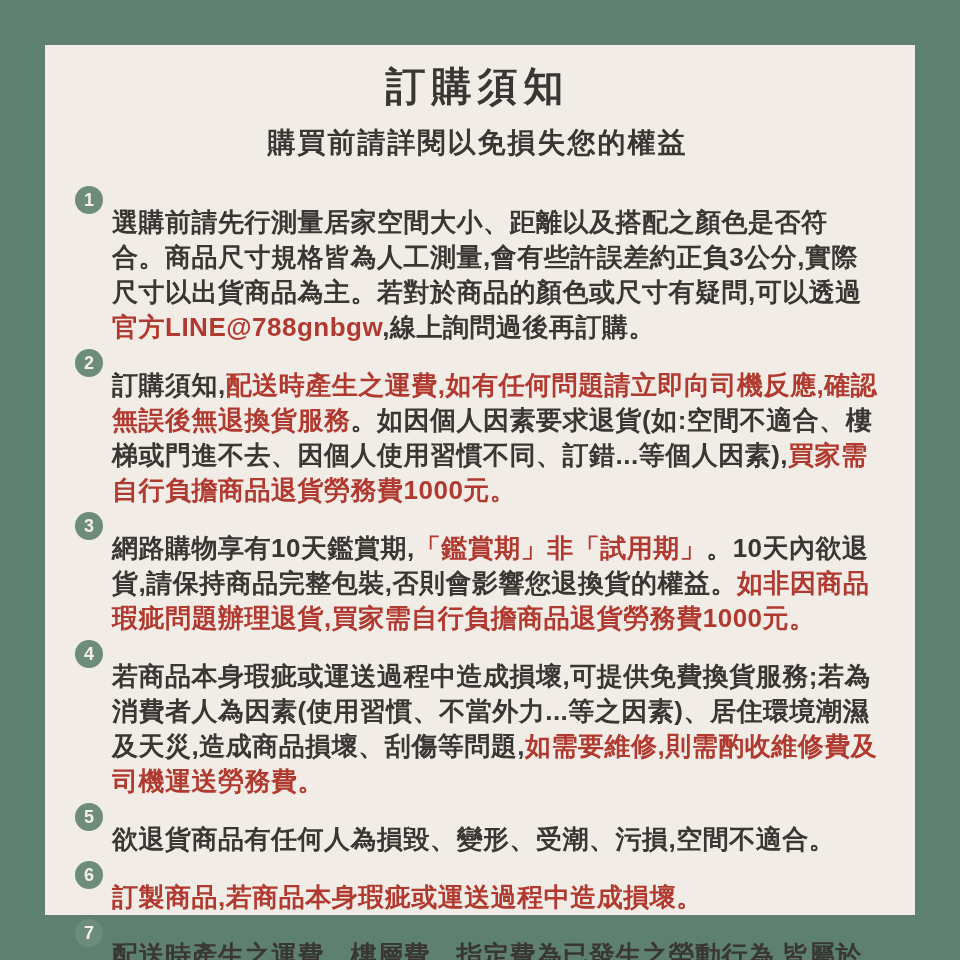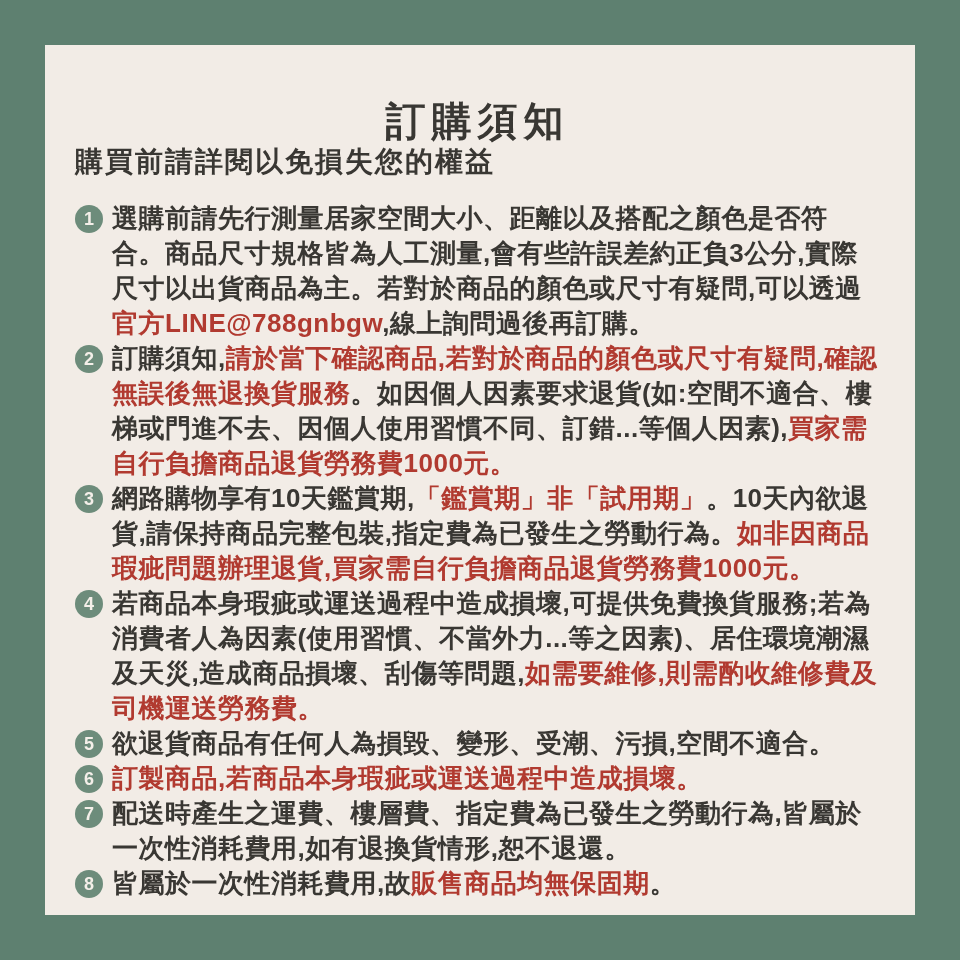--- a/index.html
+++ b/index.html
@@ -17,33 +17,35 @@
     font-family: "Liberation Sans", "DejaVu Sans", sans-serif;
   }
   body { background: var(--border-green); }
   .frame {
     width: 960px; height: 960px;
     padding: 45px;
   }
   .panel {
     width: 100%; height: 100%;
     background: var(--panel-bg);
-    padding: 52px 35px 20px 30px;
+    padding: 17px 35px 20px 30px;
   }
   .title {
     text-align: center;
     font-size: 40px;
     line-height: 48px;
     font-weight: bold;
     letter-spacing: 6px;
     color: var(--text-dark);
   }
   .subtitle {
+    text-align: center;
     font-size: 28px;
     line-height: 34px;
+    margin-top: 16px;
     font-weight: bold;
     letter-spacing: 2px;
     color: var(--text-dark);
   }
   .notice-list {
     list-style: none;
     margin-top: 22px;
   }
   .notice-item {
     display: flex;
@@ -66,43 +68,44 @@
     flex: 1 1 auto;
     margin-left: 9px;
     max-width: 775px;
     font-size: 26px;
     line-height: 35px;
     font-weight: bold;
     letter-spacing: 0.5px;
     color: var(--text-dark);
     word-break: break-all;
     overflow-wrap: anywhere;
+    margin-top: 23px;
   }
   .seg { color: var(--text-dark); }
   .seg.red { color: var(--text-red); }
 </style>
 </head>
 <body>
 
 <div class="frame">
   <div class="panel">
     <h1 class="title">訂購須知</h1>
     <h2 class="subtitle">購買前請詳閱以免損失您的權益</h2>
     <ol class="notice-list" id="notice-list">
         <li class="notice-item">
           <span class="badge">1</span>
           <span class="item-text"><span class="seg">選購前請先行測量居家空間大小、距離以及搭配之顏色是否符合。商品尺寸規格皆為人工測量,會有些許誤差約正負3公分,實際尺寸以出貨商品為主。若對於商品的顏色或尺寸有疑問,可以透過</span><span class="seg red">官方LINE@788gnbgw</span><span class="seg">,線上詢問過後再訂購。</span></span>
         </li>
         <li class="notice-item">
           <span class="badge">2</span>
-          <span class="item-text"><span class="seg">訂購須知,</span><span class="seg red">請於當下確認商品,若對於商品的顏色或尺寸有疑問,確認無誤後無退換貨服務</span><span class="seg">。如因個人因素要求退貨(如:空間不適合、樓梯或門進不去、因個人使用習慣不同、訂錯...等個人因素),</span><span class="seg red">買家需自行負擔商品退貨勞務費1000元。</span></span>
+          <span class="item-text"><span class="seg">訂購須知,</span><span class="seg red">配送時產生之運費,如有任何問題請立即向司機反應,確認無誤後無退換貨服務</span><span class="seg">。如因個人因素要求退貨(如:空間不適合、樓梯或門進不去、因個人使用習慣不同、訂錯...等個人因素),</span><span class="seg red">買家需自行負擔商品退貨勞務費1000元。</span></span>
         </li>
         <li class="notice-item">
           <span class="badge">3</span>
-          <span class="item-text"><span class="seg">網路購物享有10天鑑賞期,</span><span class="seg red">「鑑賞期」非「試用期」</span><span class="seg">。10天內欲退貨,請保持商品完整包裝,指定費為已發生之勞動行為。</span><span class="seg red">如非因商品瑕疵問題辦理退貨,買家需自行負擔商品退貨勞務費1000元。</span></span>
+          <span class="item-text"><span class="seg">網路購物享有10天鑑賞期,</span><span class="seg red">「鑑賞期」非「試用期」</span><span class="seg">。10天內欲退貨,請保持商品完整包裝,否則會影響您退換貨的權益。</span><span class="seg red">如非因商品瑕疵問題辦理退貨,買家需自行負擔商品退貨勞務費1000元。</span></span>
         </li>
         <li class="notice-item">
           <span class="badge">4</span>
           <span class="item-text"><span class="seg">若商品本身瑕疵或運送過程中造成損壞,可提供免費換貨服務;若為消費者人為因素(使用習慣、不當外力...等之因素)、居住環境潮濕及天災,造成商品損壞、刮傷等問題,</span><span class="seg red">如需要維修,則需酌收維修費及司機運送勞務費。</span></span>
         </li>
         <li class="notice-item">
           <span class="badge">5</span>
           <span class="item-text"><span class="seg">欲退貨商品有任何人為損毀、變形、受潮、污損,空間不適合。</span></span>
         </li>
         <li class="notice-item">

